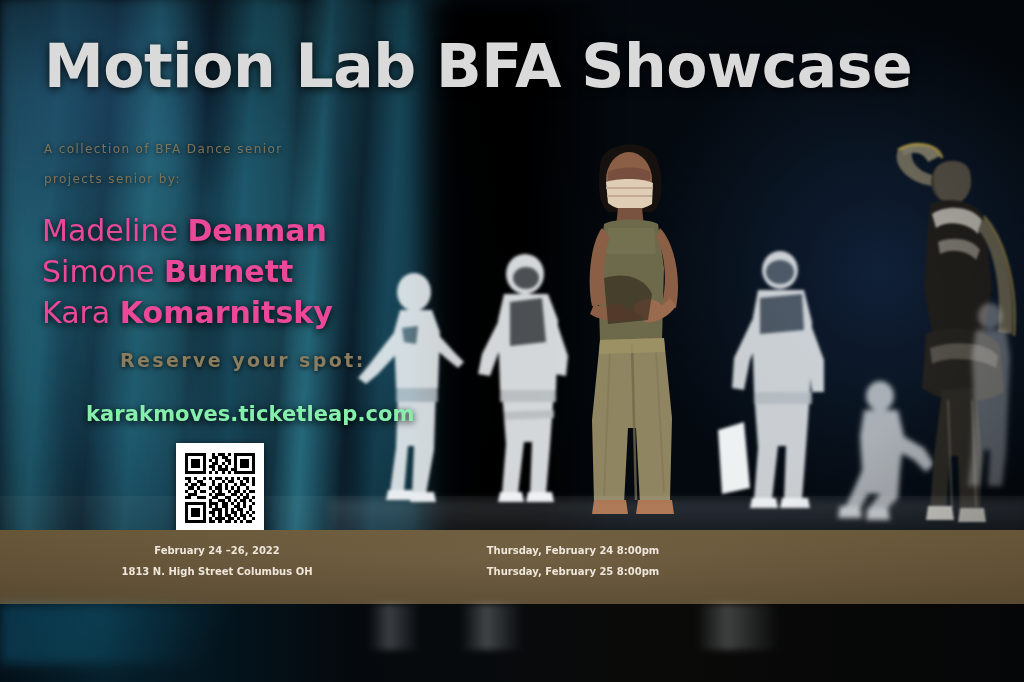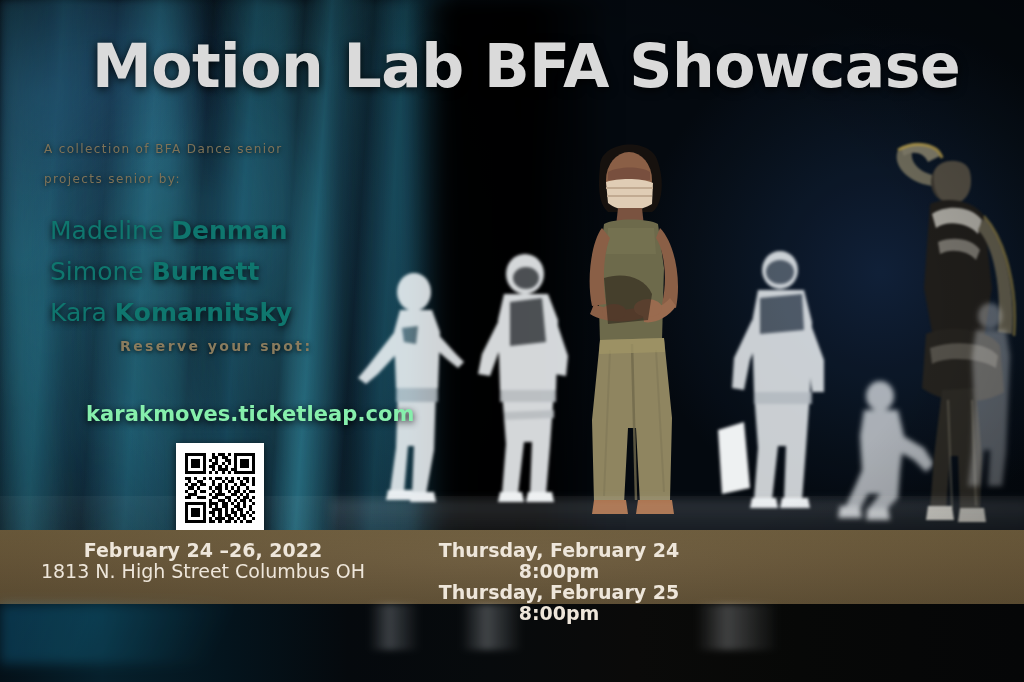--- a/index.html
+++ b/index.html
@@ -101,48 +101,47 @@
   
   .title {
     position: absolute;
     left: 44px; top: 31px;
     font-size: 60px;
     font-weight: bold;
     color: #dadada;
     letter-spacing: -0.5px;
     text-shadow: 0 2px 10px rgba(0,0,0,0.85);
     white-space: nowrap;
-    margin-left: 48px;
   }
 
   .subtitle {
     position: absolute;
     left: 44px; top: 134px;
     font-size: 12px;
     line-height: 30px;
     color: #7e7257;
     letter-spacing: 1.4px;
     text-shadow: 0 1px 5px rgba(0,0,0,0.8);
   }
 
   .names {
     position: absolute;
-    left: 50px; top: 210px;
-    font-size: 25px;
+    left: 42px; top: 210px;
+    font-size: 30px;
     line-height: 41px;
-    color: #0f766e;
+    color: #ec4899;
     text-shadow: 0 2px 7px rgba(0,0,0,0.9);
   }
   .names b { font-weight: bold; }
   .names span.first { font-weight: normal; }
 
   .reserve {
     position: absolute;
-    left: 120px; top: 338px;
-    font-size: 14px;
+    left: 120px; top: 349px;
+    font-size: 19px;
     font-weight: bold;
     color: #8a7c5e;
     letter-spacing: 2.4px;
     text-shadow: 0 1px 5px rgba(0,0,0,0.85);
   }
 
   .url {
     position: absolute;
     left: 86px; top: 402px;
     font-size: 21px;
@@ -178,28 +177,29 @@
   }
   .footer::after {
     content: "";
     position: absolute;
     inset: 0;
     background: radial-gradient(ellipse 70% 120% at 50% 40%, rgba(255,255,255,0.05), rgba(0,0,0,0.10));
     pointer-events: none;
   }
   .fcol {
     color: #eee6da;
-    font-size: 19px;
+    font-size: 10px;
     line-height: 21px;
     text-align: center;
     position: relative;
     z-index: 2;
+    padding-left: 14px;
   }
   .fcol .b { font-weight: bold; }
-  .fcol .r { font-weight: normal; }
+  .fcol .r { font-weight: bold; }
 
   .fcol-left   { position: absolute; left: 0;     top: 10px; width: 406px; }
   .fcol-mid    { position: absolute; left: 406px; top: 10px; width: 306px; }
   .fcol-right  { position: absolute; left: 712px; top: 10px; width: 312px; }
 
   
   .below {
     position: absolute;
     left: 0; right: 0;
     top: 604px; height: 78px;

